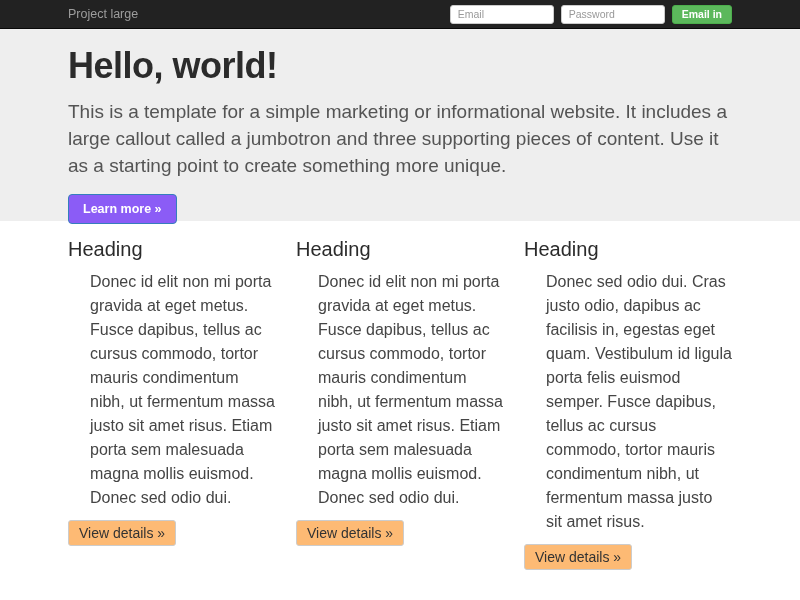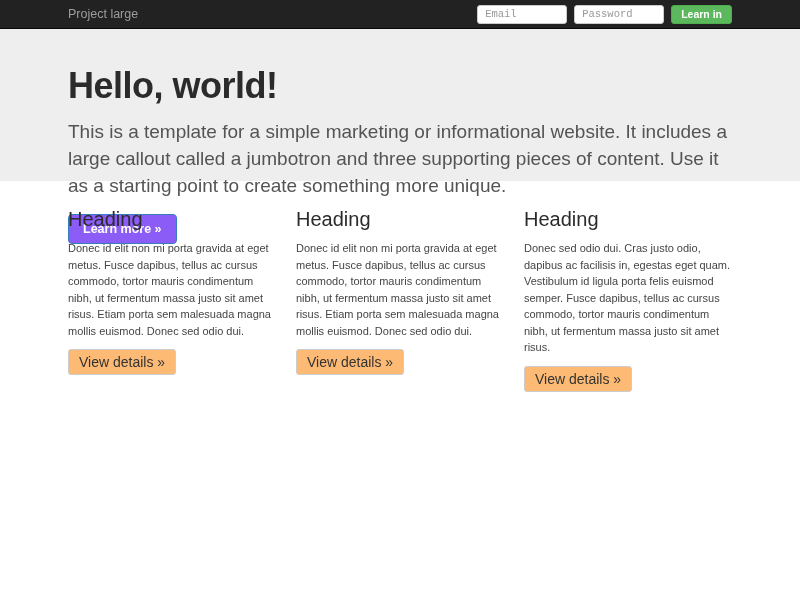--- a/index.html
+++ b/index.html
@@ -33,24 +33,24 @@
     color: #9d9d9d;
     font-size: 12.5px;
     cursor: pointer;
   }
   .navbar-form {
     display: flex;
     align-items: center;
     gap: 7px;
   }
   .navbar-form input {
-    width: 90px;
+    width: 104px;
     height: 19px;
     font-size: 10.5px;
-    font-family: Liberation Mono, monospace;
+    font-family: Liberation Sans, sans-serif;
     padding: 2px 7px;
     border: 1px solid #cccccc;
     border-radius: 3px;
     color: #555555;
     outline: none;
   }
   .navbar-form input::placeholder { color: #999999; }
   .btn-signin {
     height: 19px;
     background: #5cb85c;
@@ -60,22 +60,22 @@
     font-size: 10.5px;
     font-weight: bold;
     font-family: "Liberation Sans", sans-serif;
     padding: 0 9px;
     cursor: pointer;
   }
 
   
   .jumbotron {
     background: #eeeeee;
-    padding: 36px 0 26px 0;
-    height: 152px;
+    padding: 16px 0 26px 0;
+    height: 192px;
   }
   .jumbotron h1 {
     font-size: 36px;
     font-weight: bold;
     letter-spacing: -0.5px;
     color: #2b2b2b;
     margin-bottom: 12px;
   }
   .jumbotron p {
     font-size: 19px;
@@ -91,39 +91,40 @@
     color: #ffffff;
     font-size: 12.5px;
     font-weight: bold;
     font-family: "Liberation Sans", sans-serif;
     padding: 7px 14px;
     cursor: pointer;
   }
 
   
   .marketing {
-    padding-top: 27px;
+    padding-top: 17px;
   }
   .row {
     display: flex;
     gap: 20px;
   }
   .col { flex: 1; }
   .col h2 {
     font-size: 20px;
     font-weight: 500;
     color: #2b2b2b;
     margin-bottom: 9px;
   }
   .col p {
-    font-size: 11px;
+    font-size: 16px;
     line-height: 1.5;
     color: #454545;
     margin-bottom: 10px;
     min-height: 78px;
+    margin-left: 22px;
   }
   .btn-default {
     display: inline-block;
     background: #fdba74;
     border: 1px solid #cccccc;
     border-radius: 3px;
     color: #333333;
     font-size: 14px;
     font-family: Liberation Sans, sans-serif;
     padding: 4px 10px;
@@ -143,21 +144,21 @@
 </style>
 </head>
 <body>
 
 <nav class="navbar">
   <div class="container">
     <a class="navbar-brand">Project large</a>
     <form class="navbar-form">
       <input type="text" placeholder="Email" style="">
       <input type="password" placeholder="Password" style="">
-      <button type="submit" class="btn-signin">Learn in</button>
+      <button type="submit" class="btn-signin">Email in</button>
     </form>
   </div>
 </nav>
 
 <div class="jumbotron">
   <div class="container">
     <h1>Hello, world!</h1>
     <p>This is a template for a simple marketing or informational website. It includes a large callout called a jumbotron and three supporting pieces of content. Use it as a starting point to create something more unique.</p>
     <a class="btn-primary">Learn more »</a>
   </div>

